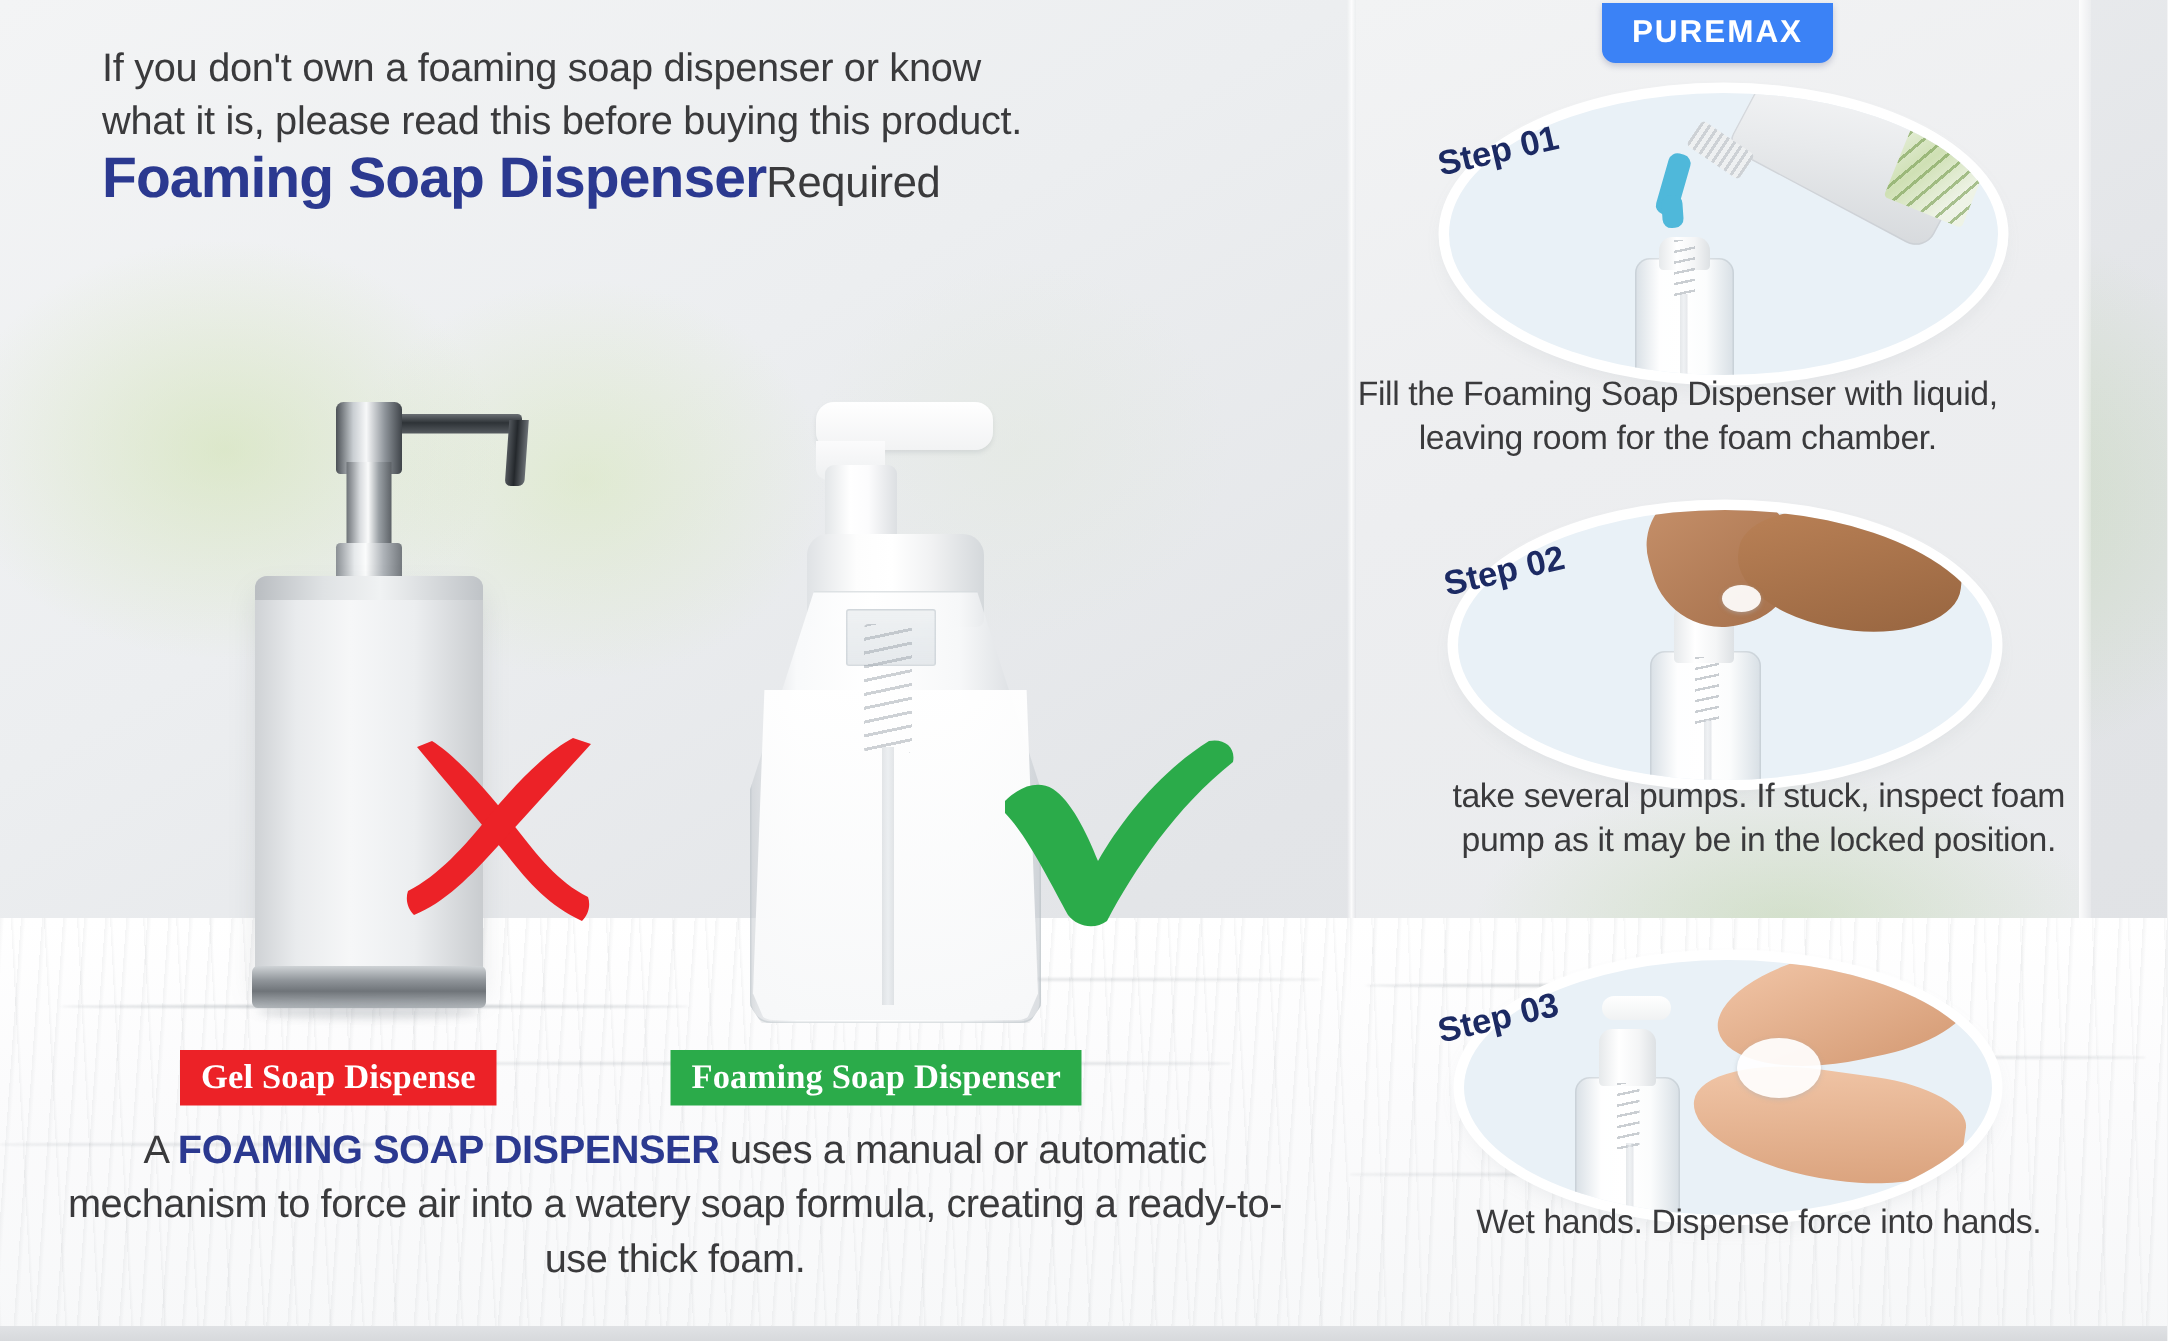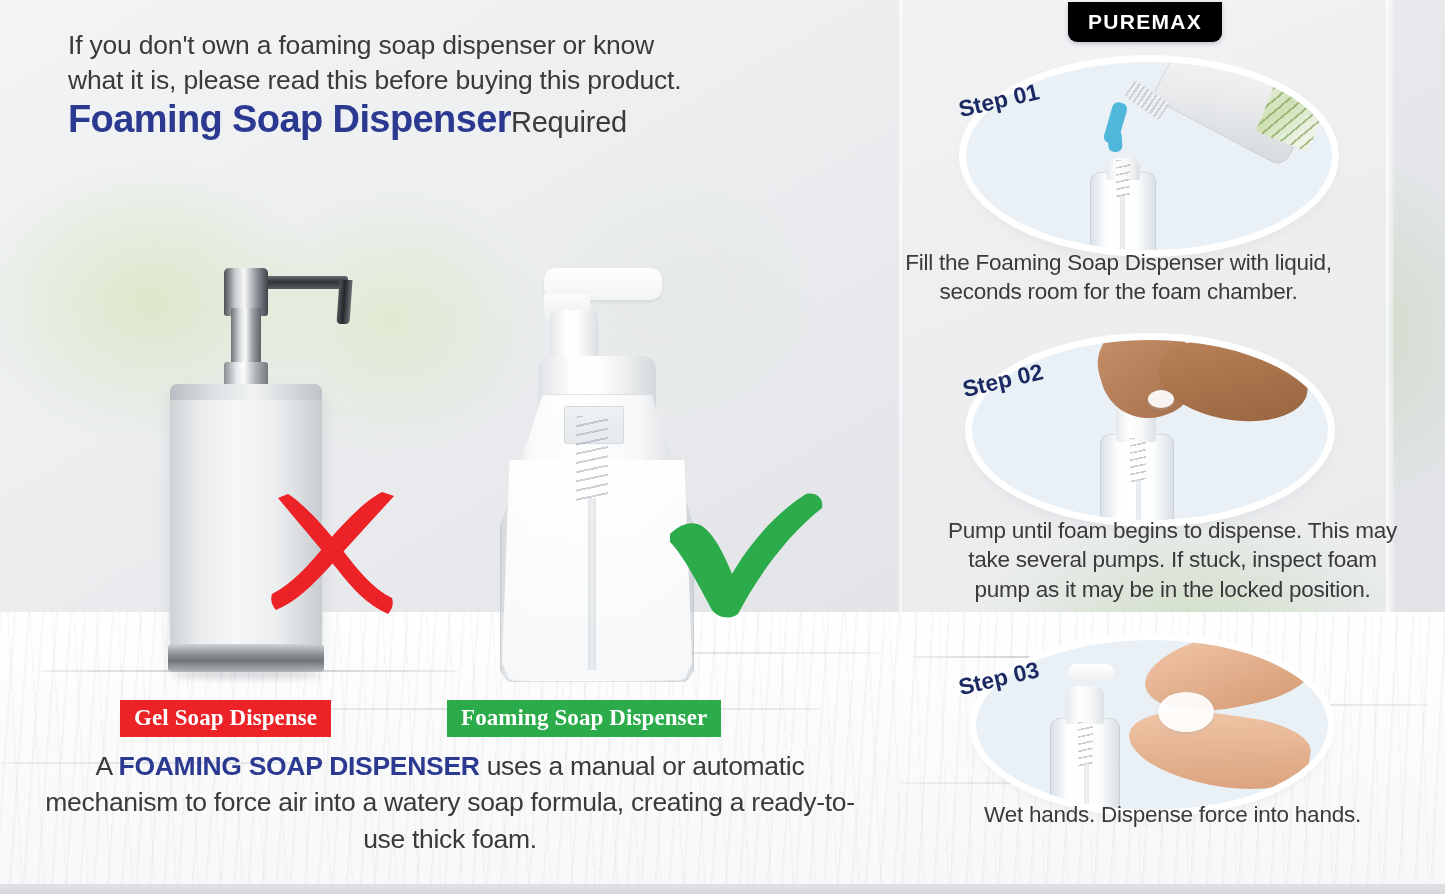--- a/index.html
+++ b/index.html
@@ -181,21 +181,21 @@
   
   .blurb{
     position:absolute;left:40px;top:748px;width:820px;text-align:center;
     font-size:26.5px;line-height:1.37;color:#3a3a3c;letter-spacing:-.3px;
   }
   .blurb b{color:#2b3990;font-weight:700;}
 
   
   .logo{
     position:absolute;left:1068px;top:2px;width:154px;height:40px;
-    background:#000000;border-radius:0 0 9px 9px;
+    background:#3b82f6;border-radius:0 0 9px 9px;
     display:flex;align-items:center;justify-content:center;
     box-shadow:0 2px 4px rgba(60,66,120,.25);
   }
   .logo span{
     color:#fff;font-weight:700;font-size:21px;letter-spacing:1.3px;
   }
 
   
   .step{position:absolute;width:545px;}
   .step-oval{
@@ -332,40 +332,39 @@
       <div class="mini-bottle" style="left:118px;top:78px;width:78px;height:116px;">
         <div class="mb-body" style="left:6px;top:32px;width:66px;height:90px;"></div>
         <div class="mb-cap" style="left:22px;top:18px;width:34px;height:22px;"></div>
         <div class="mb-spring" style="left:32px;top:20px;width:14px;height:40px;"></div>
         <div class="mb-tube" style="left:36px;top:56px;width:5px;height:62px;"></div>
       </div>
     </div>
     <div class="step-label" style="left:62px;top:96px;">Step 01</div>
     <div class="step-caption" style="left:0;top:248px;width:437px;">
       <div>Fill the Foaming Soap Dispenser with liquid,</div>
-      <div>seconds room for the foam chamber.</div>
+      <div>leaving room for the foam chamber.</div>
     </div>
   </div>
 
   <div class="step" style="left:900px;top:278px;">
     <div class="step-oval" style="left:72px;top:62px;width:356px;height:180px;">
       <div class="mini-bottle" style="left:122px;top:36px;width:90px;height:148px;">
         <div class="mb-body" style="left:6px;top:58px;width:74px;height:96px;"></div>
         <div class="mb-cap" style="left:22px;top:26px;width:40px;height:40px;"></div>
         <div class="mb-head" style="left:26px;top:6px;width:46px;height:16px;"></div>
         <div class="mb-spring" style="left:36px;top:62px;width:16px;height:46px;"></div>
         <div class="mb-tube" style="left:42px;top:104px;width:5px;height:50px;"></div>
       </div>
       <div class="hand" style="left:128px;top:-18px;width:96px;height:96px;background:linear-gradient(160deg,#c6906a,#a6714c);transform:rotate(-16deg);"></div>
       <div class="hand" style="left:186px;top:2px;width:150px;height:78px;background:linear-gradient(160deg,#bb8257,#96643f);border-radius:45% 30% 50% 60%;transform:rotate(6deg);"></div>
       <div class="foam-blob" style="left:176px;top:50px;width:26px;height:18px;"></div>
     </div>
     <div class="step-label" style="left:66px;top:98px;">Step 02</div>
     <div class="step-caption" style="left:0;top:238px;width:545px;">
-      <div>Pump until foam begins to dispense. This may</div>
       <div>take several pumps. If stuck, inspect foam</div>
       <div>pump as it may be in the locked position.</div>
     </div>
   </div>
 
   <div class="step" style="left:900px;top:612px;">
     <div class="step-oval" style="left:76px;top:28px;width:352px;height:170px;">
       <div class="mini-bottle" style="left:68px;top:16px;width:86px;height:158px;">
         <div class="mb-body" style="left:6px;top:62px;width:70px;height:96px;"></div>
         <div class="mb-cap" style="left:22px;top:30px;width:38px;height:38px;"></div>

